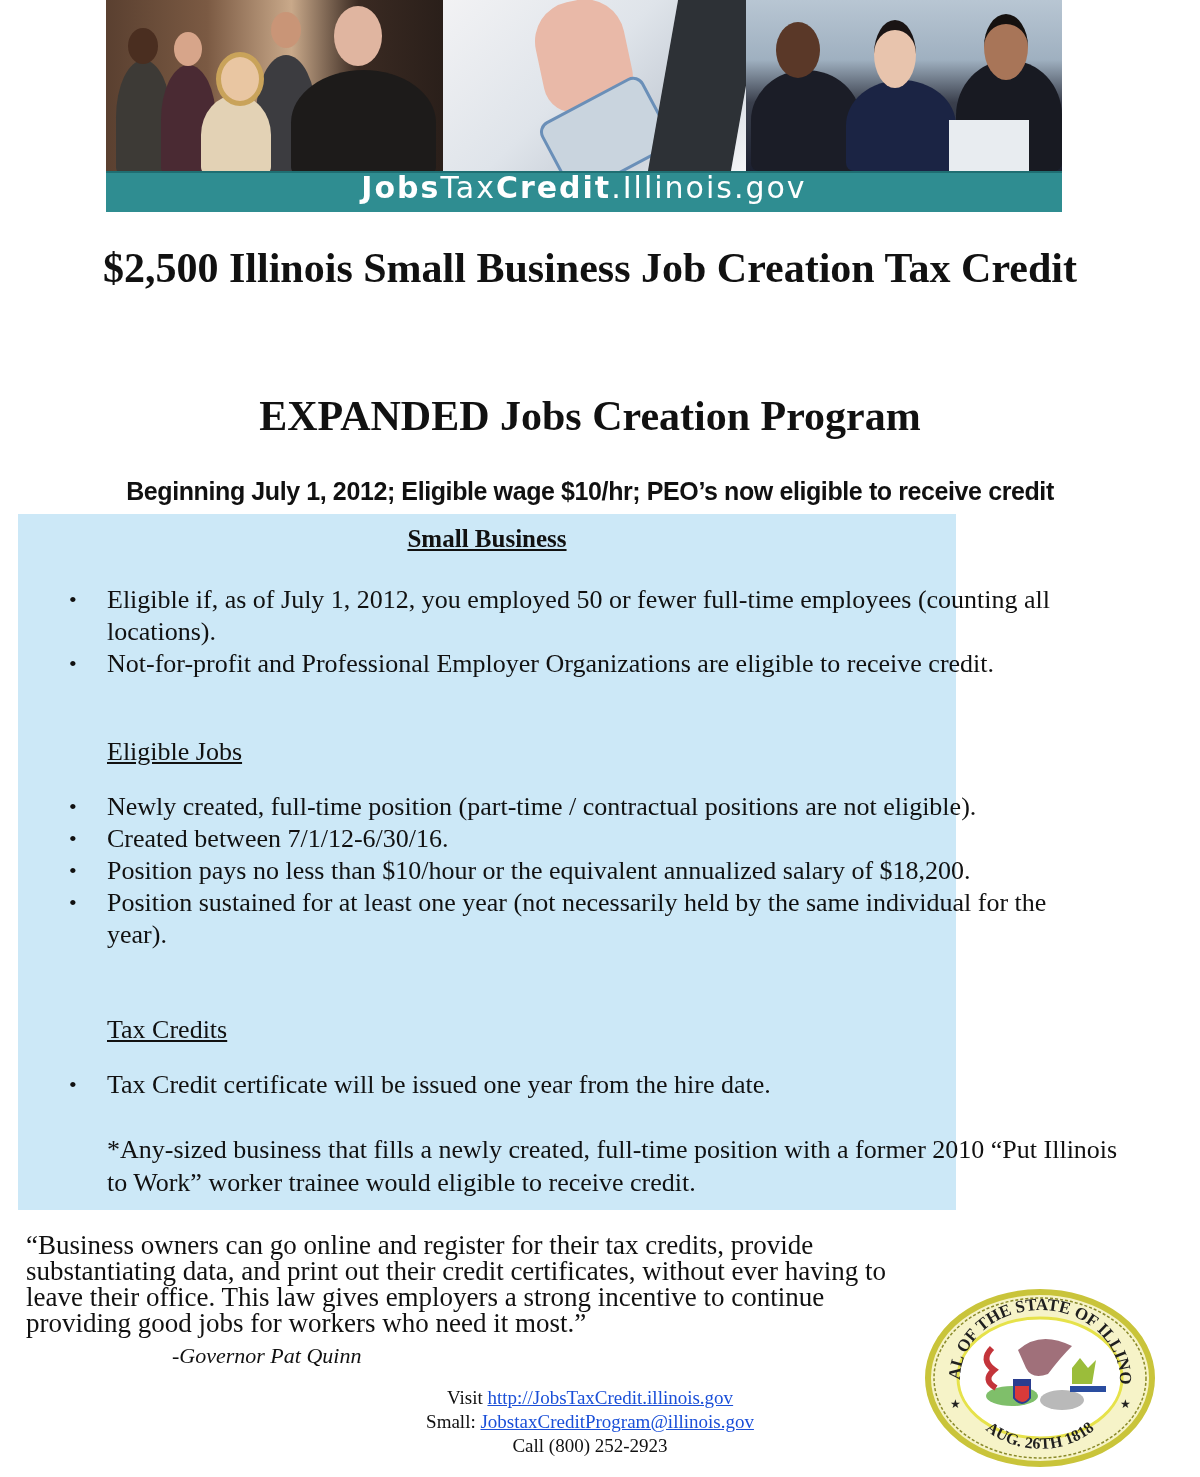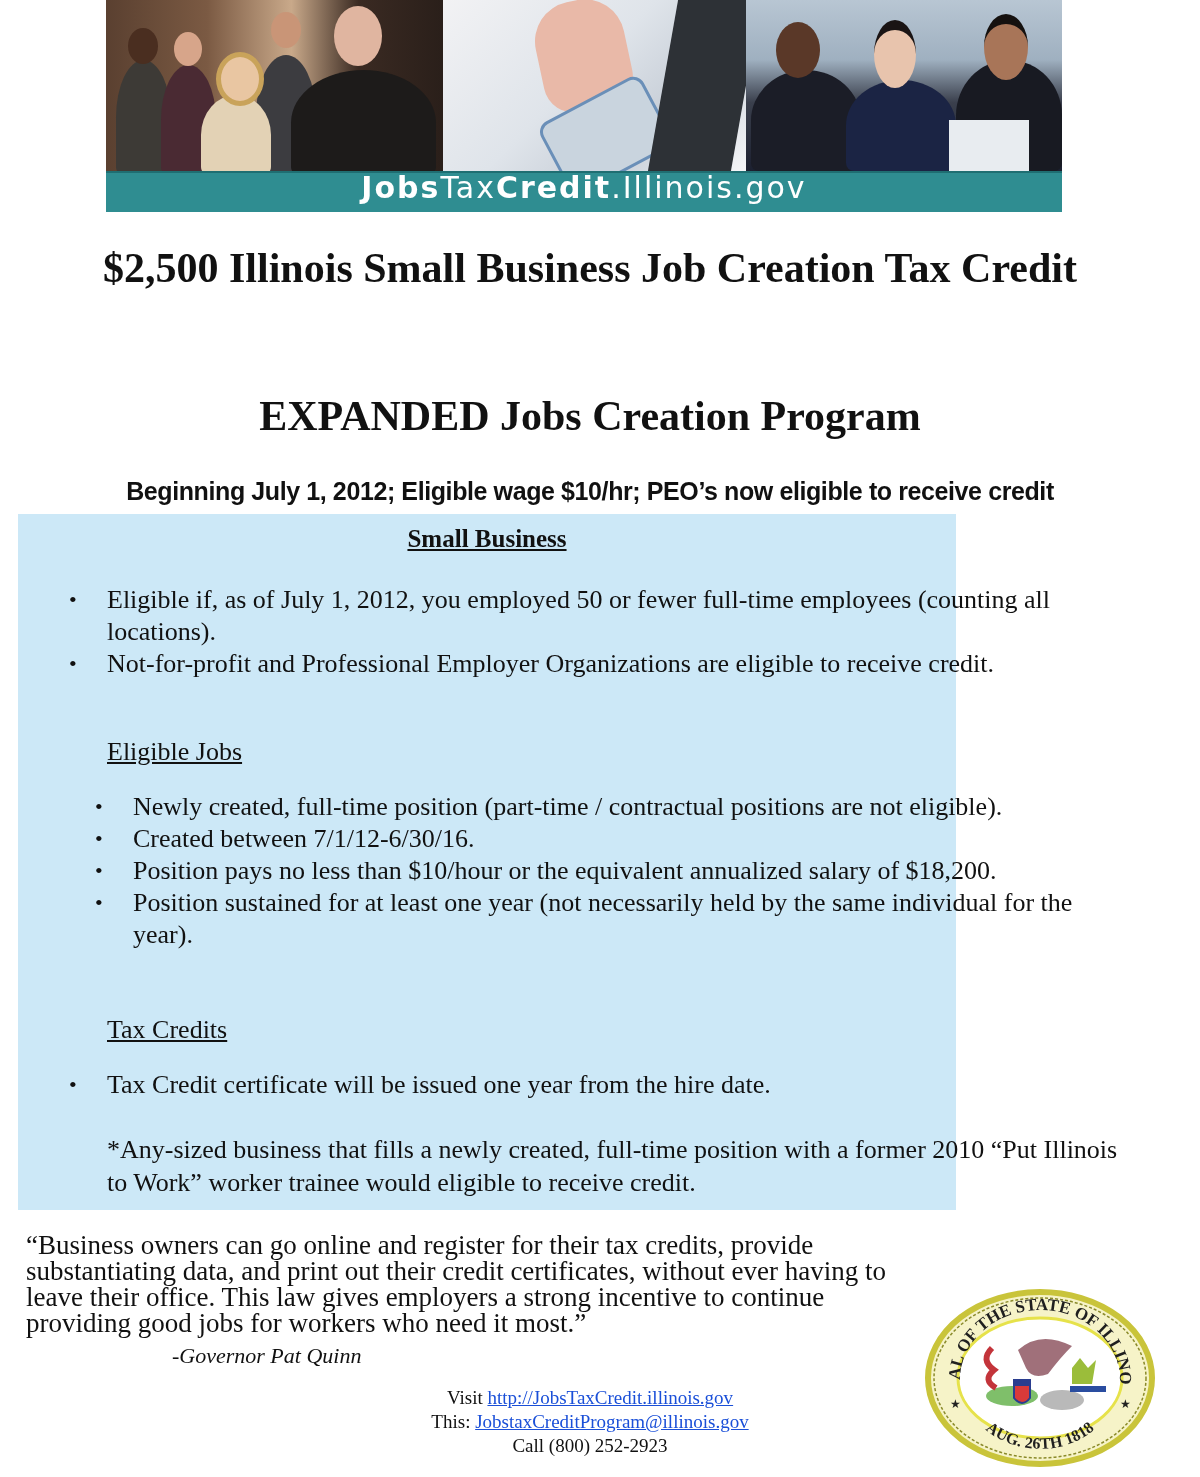--- a/index.html
+++ b/index.html
@@ -93,21 +93,21 @@
 <div class="infobox">
   <div class="section-heading">Small Business</div>
 
   <ul class="bullets" style="top:70px;">
     <li>Eligible if, as of July 1, 2012, you employed 50 or fewer full-time employees (counting all locations).</li>
     <li>Not-for-profit and Professional Employer Organizations are eligible to receive credit.</li>
   </ul>
 
   <div class="subhead" style="top:222px;">Eligible Jobs</div>
 
-  <ul class="bullets" style="top:277px;padding-left:26px;">
+  <ul class="bullets" style="top:277px;">
     <li>Newly created, full-time position (part-time / contractual positions are not eligible).</li>
     <li>Created between 7/1/12-6/30/16.</li>
     <li>Position pays no less than $10/hour or the equivalent annualized salary of $18,200.</li>
     <li style="width:940px;">Position sustained for at least one year (not necessarily held by the same individual for the year).</li>
   </ul>
 
   <div class="subhead" style="top:500px;">Tax Credits</div>
 
   <ul class="bullets" style="top:555px;">
     <li>Tax Credit certificate will be issued one year from the hire date.</li>
@@ -118,21 +118,21 @@
 
 <p class="quote">“Business owners can go online and register for their tax credits, provide substantiating data, and print out their credit certificates, without ever having to leave their office. This law gives employers a strong incentive to continue providing good jobs for workers who need it most.”</p>
 <div class="attribution">-Governor Pat Quinn</div>
 
 <div class="contact">
   <div>
     <span>Visit</span>
     <a href="#">http://JobsTaxCredit.illinois.gov</a>
   </div>
   <div>
-    <span>This:</span>
+    <span>Small:</span>
     <a href="#">JobstaxCreditProgram@illinois.gov</a>
   </div>
   <div>Call (800) 252-2923</div>
 </div>
 
 <svg class="seal" viewBox="0 0 236 180">
   <defs>
     <path id="topArc" d="M 38 92 A 80 70 0 0 1 198 92"></path>
     <path id="botArc" d="M 52 128 A 74 60 0 0 0 184 128"></path>
   </defs>

